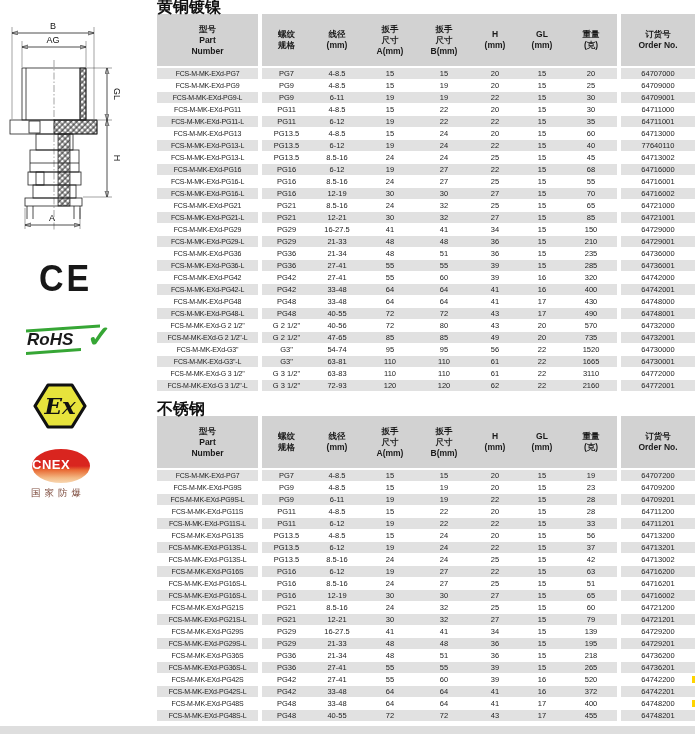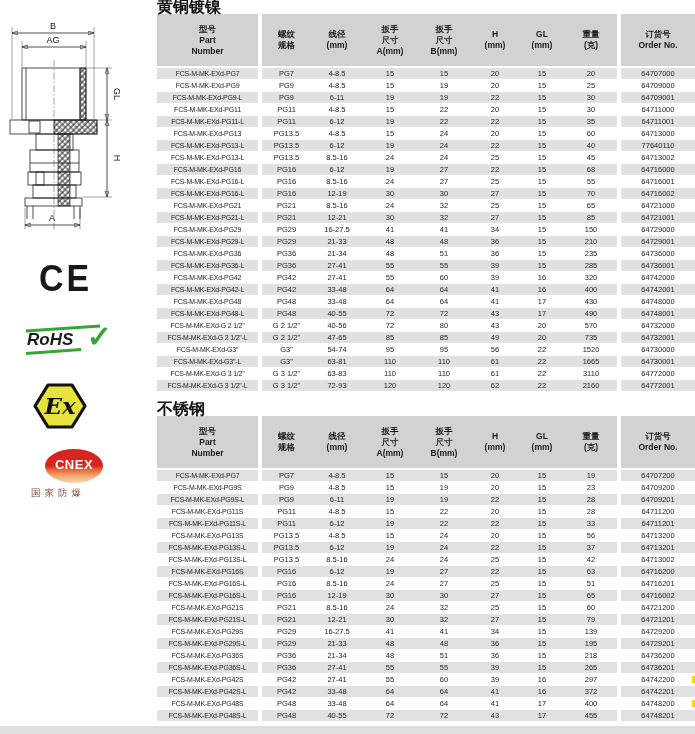--- a/index.html
+++ b/index.html
@@ -16,23 +16,23 @@
   .ce{position:absolute;left:39px;top:258px;font-size:34px;font-weight:bold;
       letter-spacing:3px;line-height:40px;color:#181818;transform:scaleY(1.06)}
   .rohs{position:absolute;left:26px;top:327px;width:74px}
   .rohs-line{height:3px;background:#36a635;transform:skewY(-4deg)}
   .rohs-line.bottom{width:74%}
   .rohs-text{display:block;font-size:17px;font-weight:bold;font-style:italic;
       line-height:20px;padding-left:1px;color:#1a1a1a}
   .rohs-check{position:absolute;right:-12px;top:-8px;color:#36a635;font-size:30px;font-weight:bold}
   .exmark{position:absolute;left:32px;top:381px}
   .exmark text{font-family:"DejaVu Serif",serif;font-size:23px;font-style:italic;font-weight:bold;fill:#111;text-anchor:middle}
-  .cnex{position:absolute;left:45px;top:449px;width:58px;height:34px;border-radius:50%;
+  .cnex{position:absolute;left:32px;top:449px;width:58px;height:34px;border-radius:50%;
       background:linear-gradient(180deg,#d9251f 0%,#d9251f 50%,#e96b35 62%,#f3b984 85%,#f8d7b2 100%);
-      display:flex;align-items:center;justify-content:center}
+      display:flex;align-items:center;justify-content:flex-start}
   .cnex-text{color:#fff;font-size:13px;font-weight:bold;letter-spacing:.5px;margin-top:-3px}
   .cnex-caption{position:absolute;left:31px;top:487px;width:72px;font-size:9.5px;
       letter-spacing:4px;color:#7d4b3d;white-space:nowrap}
   
   .tablewrap{position:absolute;left:157px;width:538px}
   #brass{top:0}
   #stainless{top:402px}
   .tbl-title{font-size:16px;font-weight:bold;line-height:13px;margin:0 0 1px 0;color:#111}
   table{border-collapse:separate;border-spacing:0;table-layout:fixed;width:538px}
   th{background:#d2d2d2;height:52px;font-size:8.5px;font-weight:bold;text-align:center;
@@ -810,21 +810,21 @@
         </tr>
         <tr>
           <td class="part">FCS-M-MK-EXd-PG42S</td>
           <td class="sep"></td>
           <td>PG42</td>
           <td>27-41</td>
           <td>55</td>
           <td>60</td>
           <td>39</td>
           <td>16</td>
-          <td>297</td>
+          <td>520</td>
           <td class="sep"></td>
           <td class="marked">64742200</td>
         </tr>
         <tr class="odd">
           <td class="part">FCS-M-MK-EXd-PG42S-L</td>
           <td class="sep"></td>
           <td>PG42</td>
           <td>33-48</td>
           <td>64</td>
           <td>64</td>

